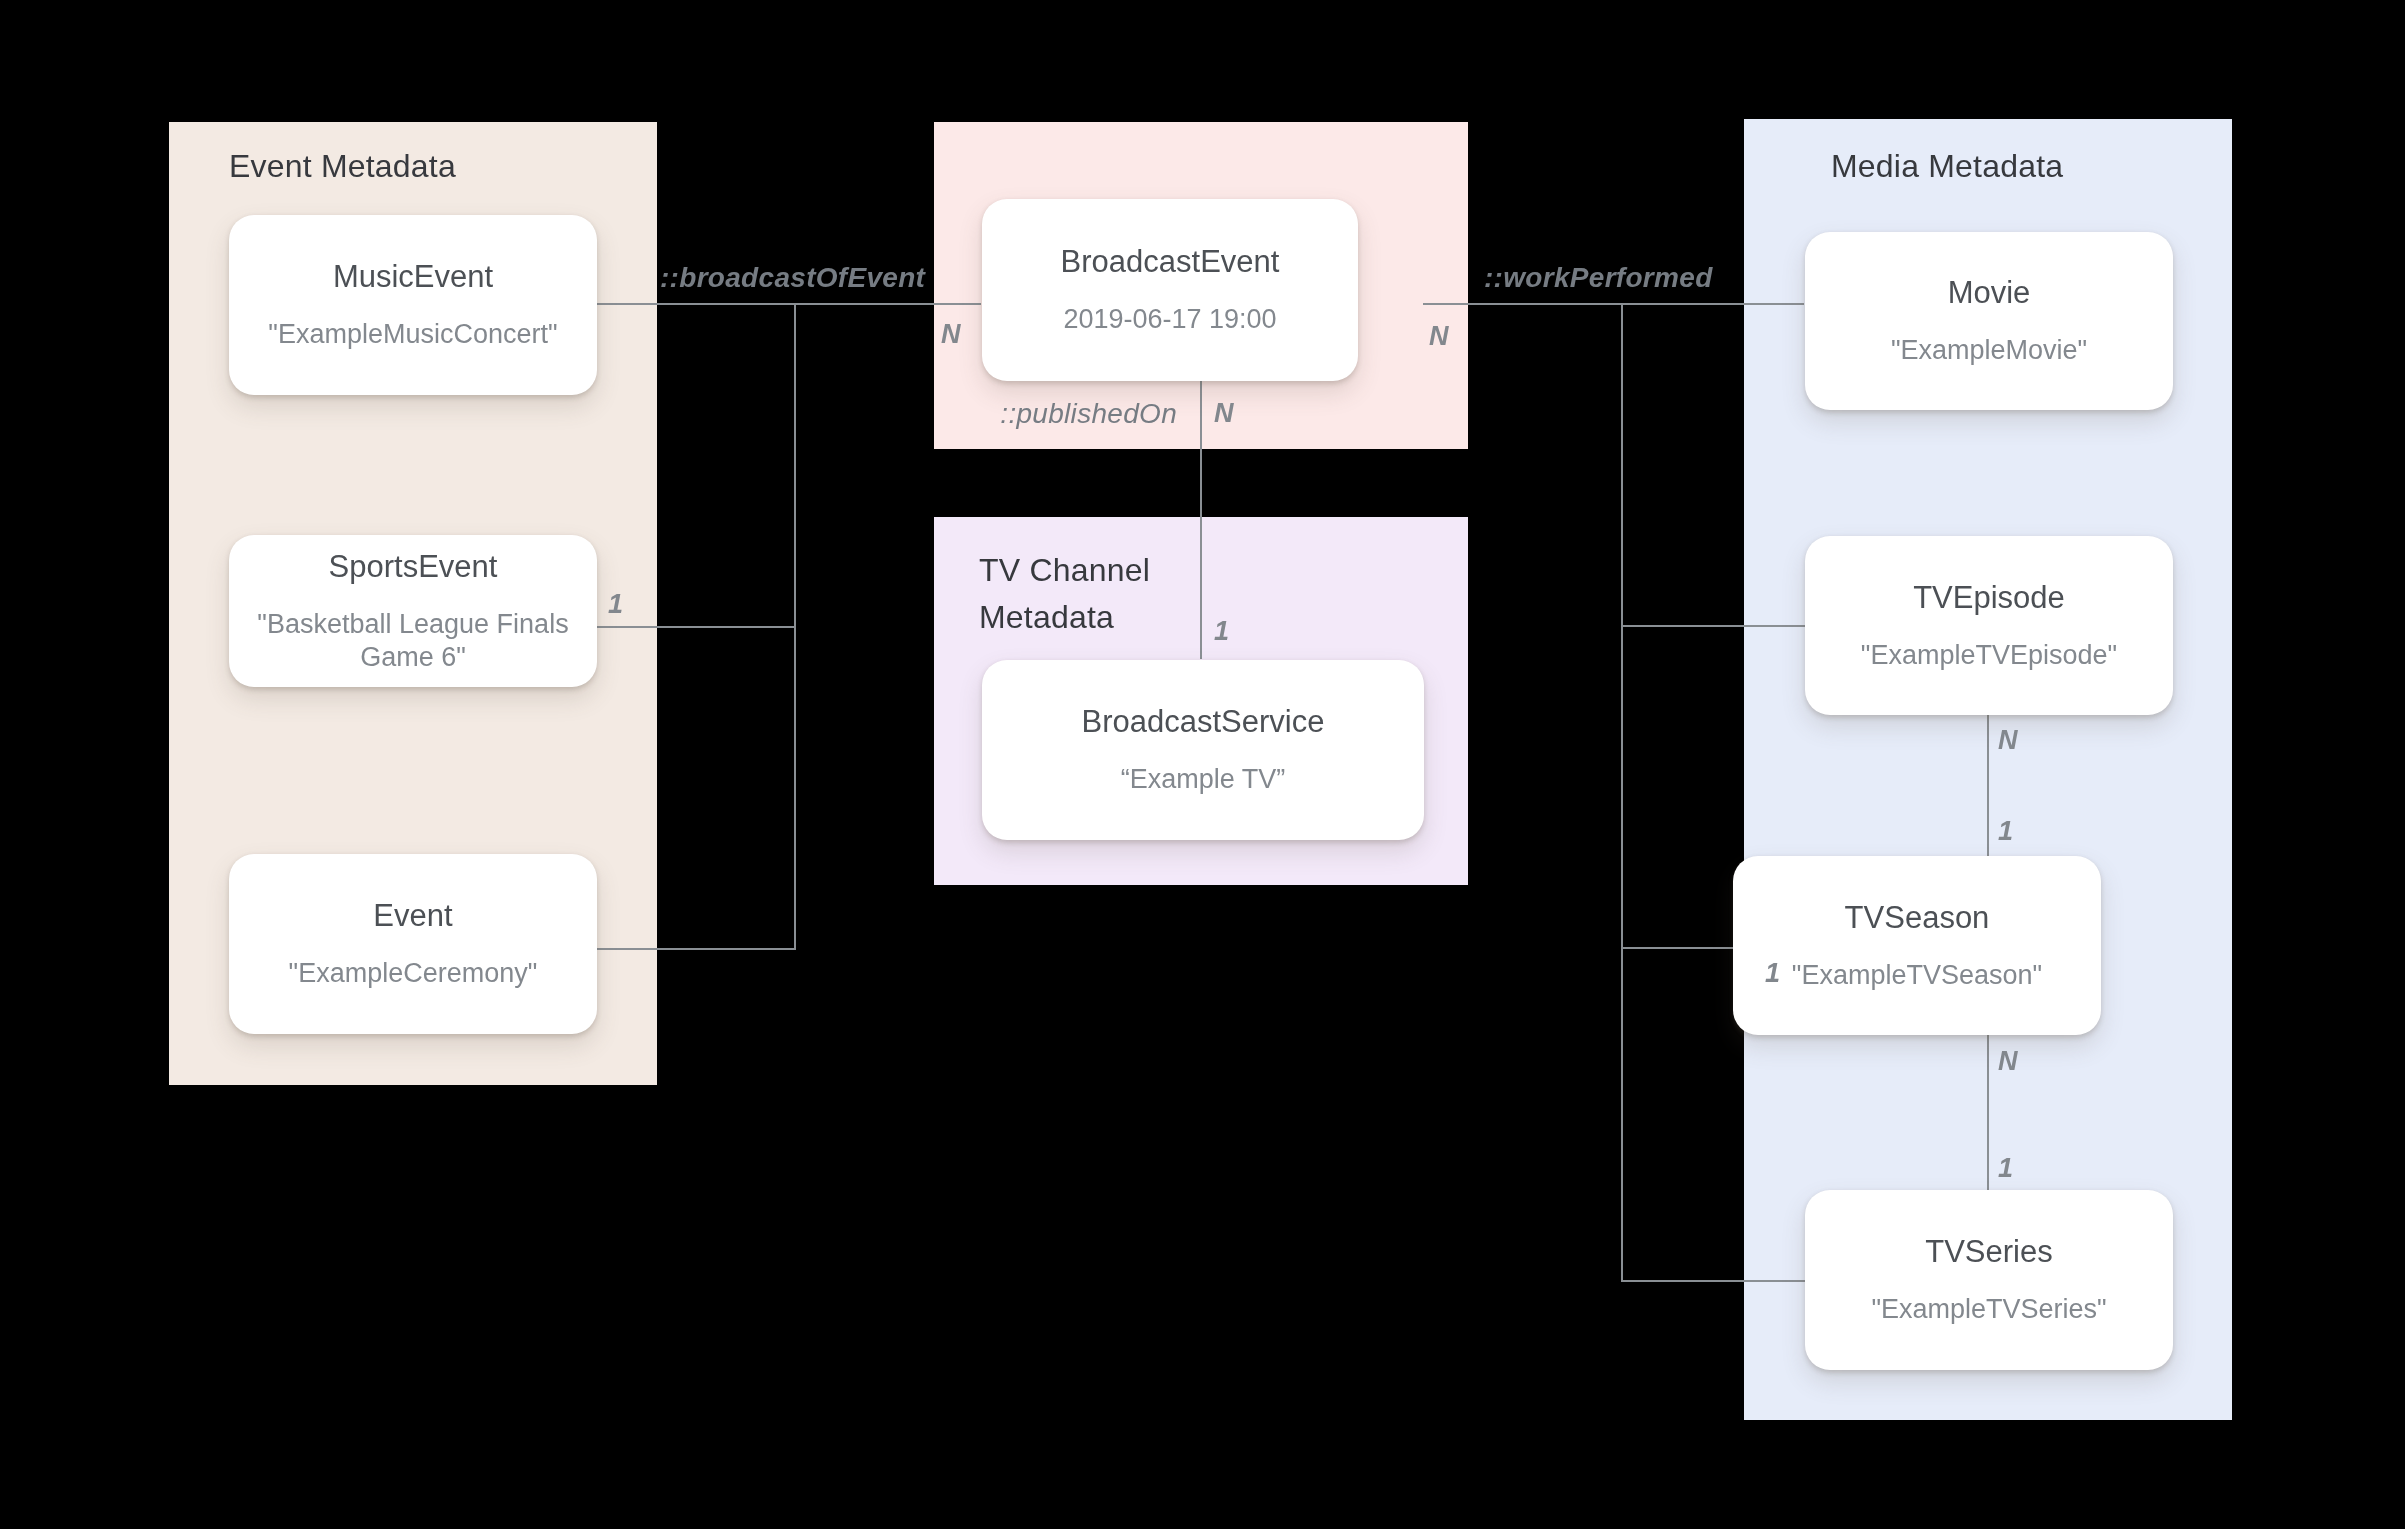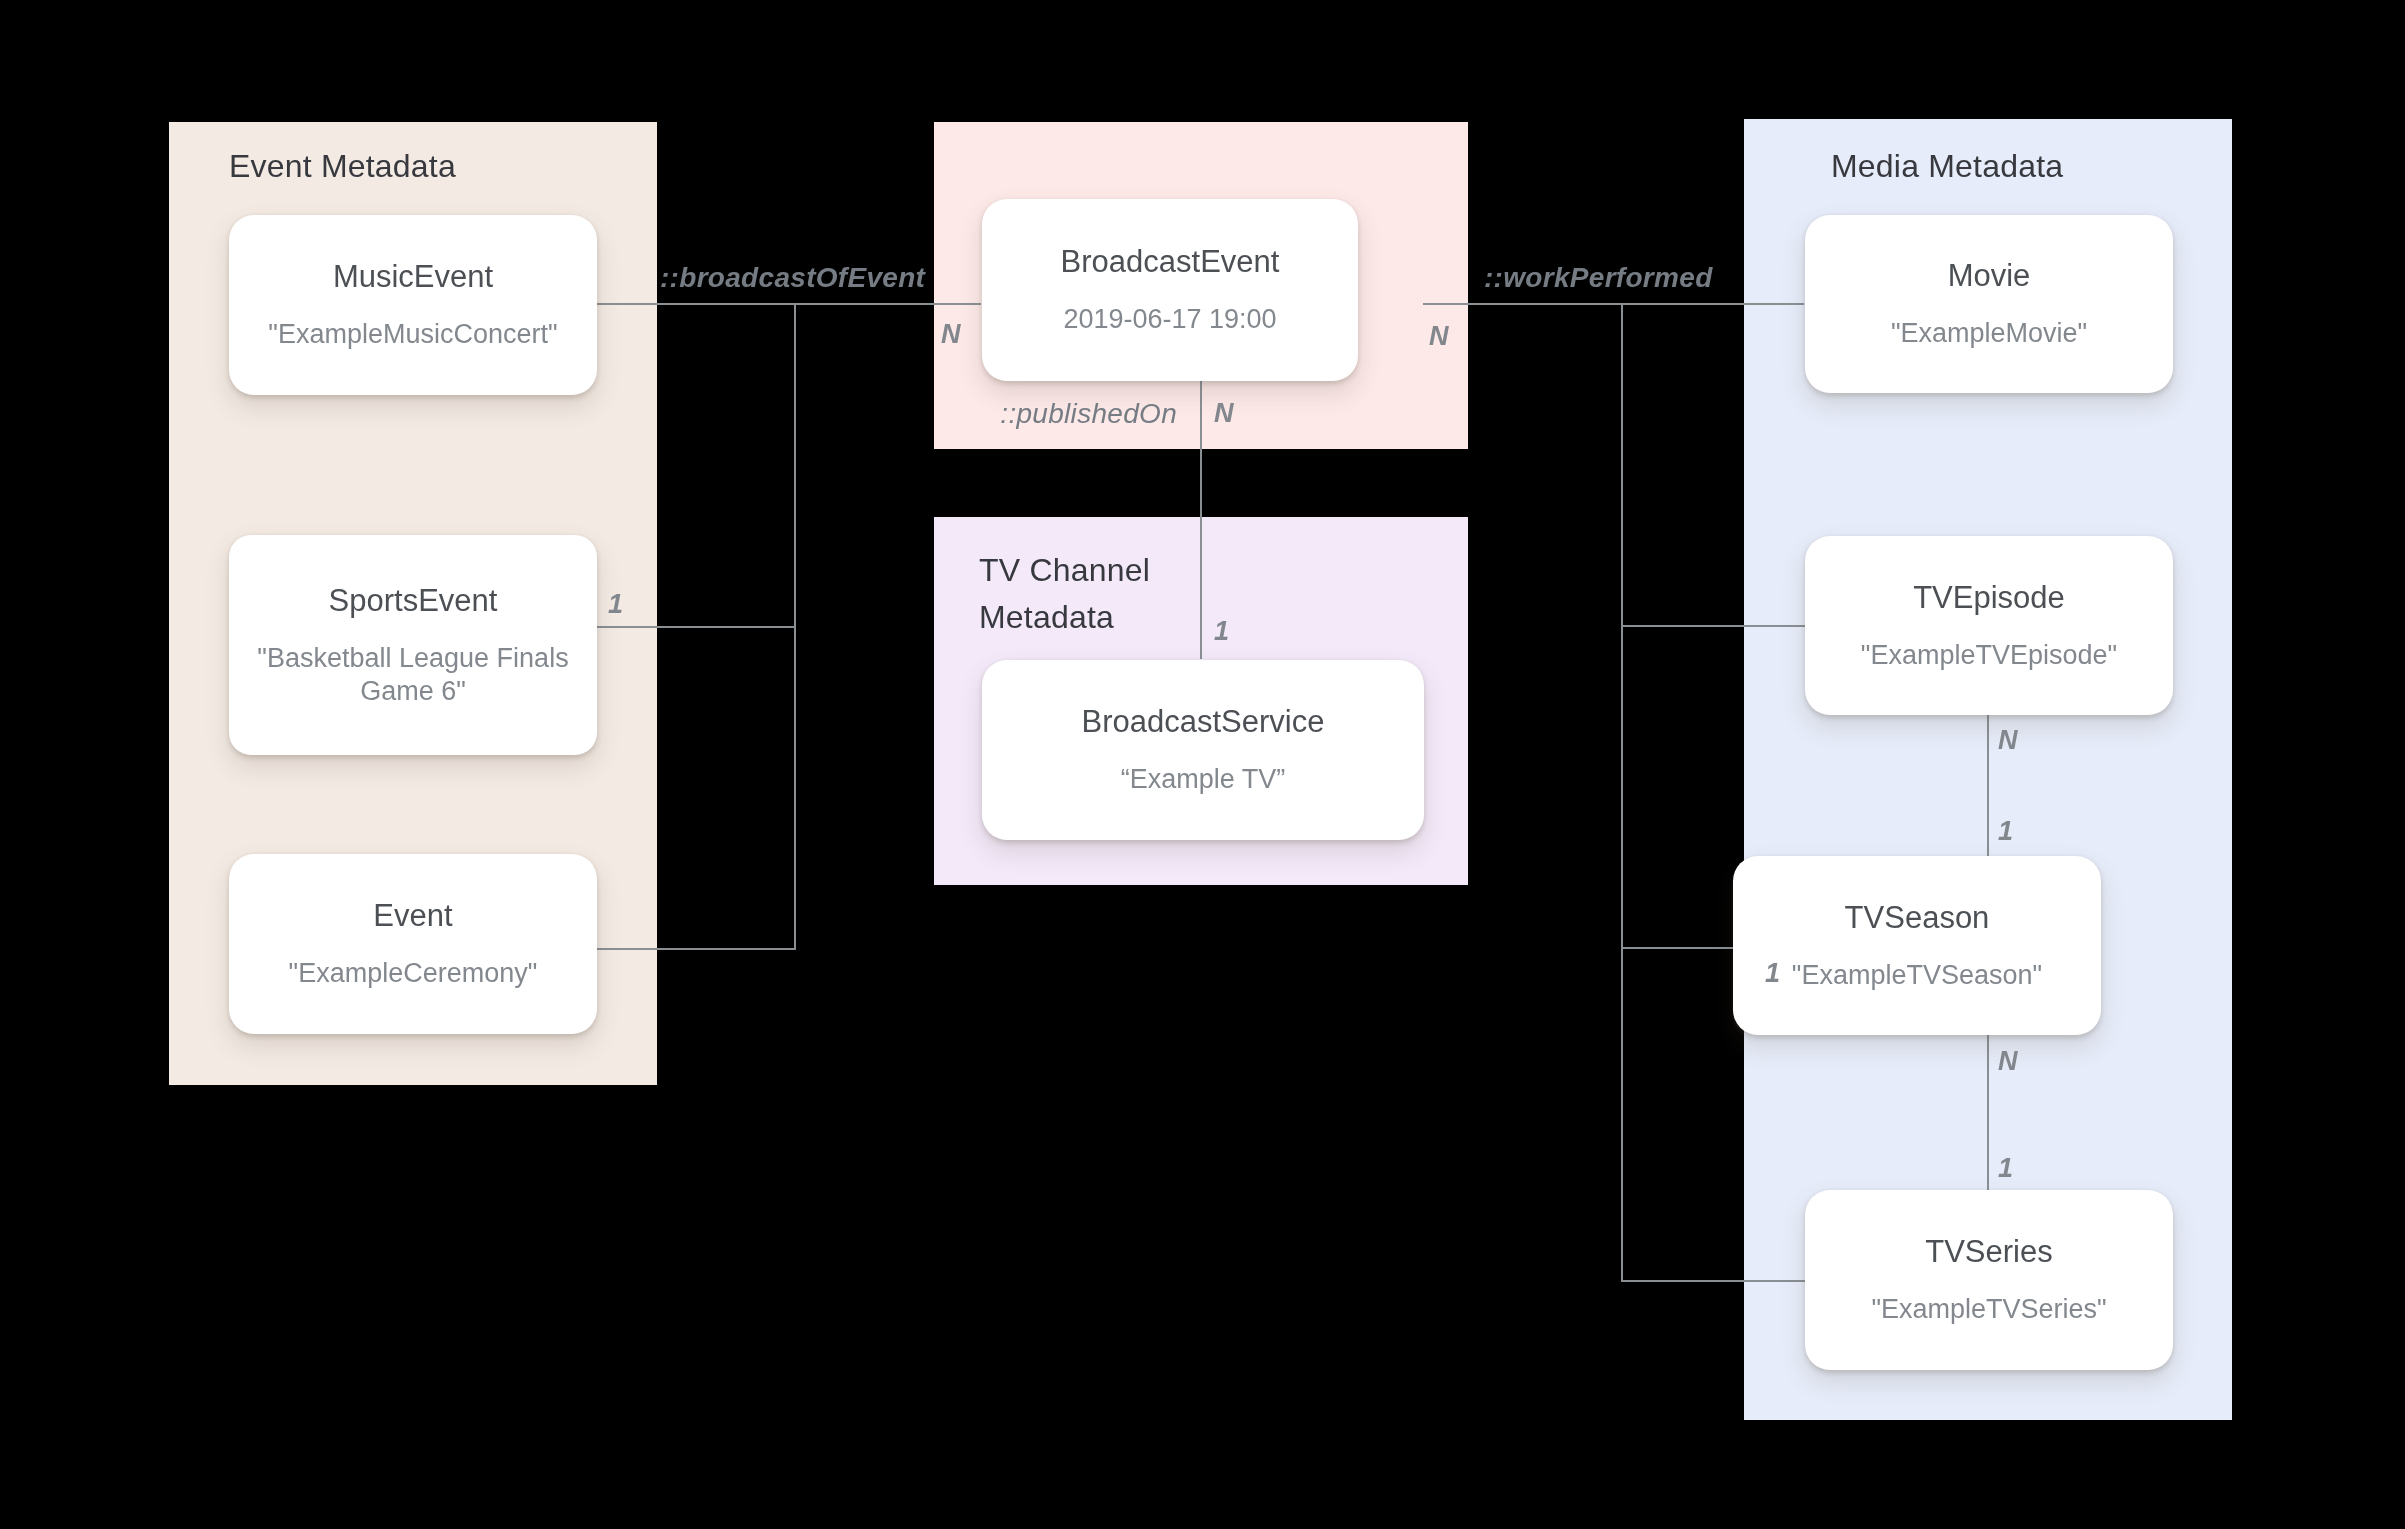--- a/index.html
+++ b/index.html
@@ -38,25 +38,25 @@
     align-items: center;
     justify-content: center;
     gap: 23px;
     text-align: center;
     padding: 16px 23px;
   }
   .card-title    { font-size: 31px; color: #4C5055; line-height: 36px; }
   .card-subtitle { font-size: 27px; color: #83888E; line-height: 32.5px; }
 
   .card-musicevent       { left: 229px;  top: 215px;  width: 368px; height: 180px; }
-  .card-sportsevent      { left: 229px;  top: 535px;  width: 368px; height: 220px; border-radius: 22px; }
+  .card-sportsevent      { left: 229px;  top: 535px;  width: 368px; height: 152px; }
   .card-event            { left: 229px;  top: 854px;  width: 368px; height: 180px; }
   .card-broadcastevent   { left: 982px; top: 199px;  width: 376px; height: 182px; }
   .card-broadcastservice { left: 982px; top: 660px;  width: 442px; height: 180px; }
-  .card-movie            { left: 1805px; top: 215px;  width: 368px; height: 178px; }
+  .card-movie            { left: 1805px; top: 232px;  width: 368px; height: 178px; }
   .card-tvepisode        { left: 1805px; top: 536px;  width: 368px; height: 179px; }
   .card-tvseason         { left: 1733px; top: 856px;  width: 368px; height: 179px; }
   .card-tvseries         { left: 1805px; top: 1190px; width: 368px; height: 180px; }
 
   .line { position: absolute; background: #8A8F94; }
   .l-music-broadcast { left: 597px;  top: 303px;  width: 384px; height: 1.9px; }
   .l-sports-bus      { left: 597px;  top: 626px;  width: 198px; height: 1.9px; }
   .l-event-bus       { left: 597px;  top: 948px;  width: 198px; height: 1.9px; }
   .l-left-bus        { left: 794px;  top: 303px;  width: 1.9px;   height: 647px; }
   .l-broadcast-movie { left: 1423px; top: 303px;  width: 381px; height: 1.9px; }

